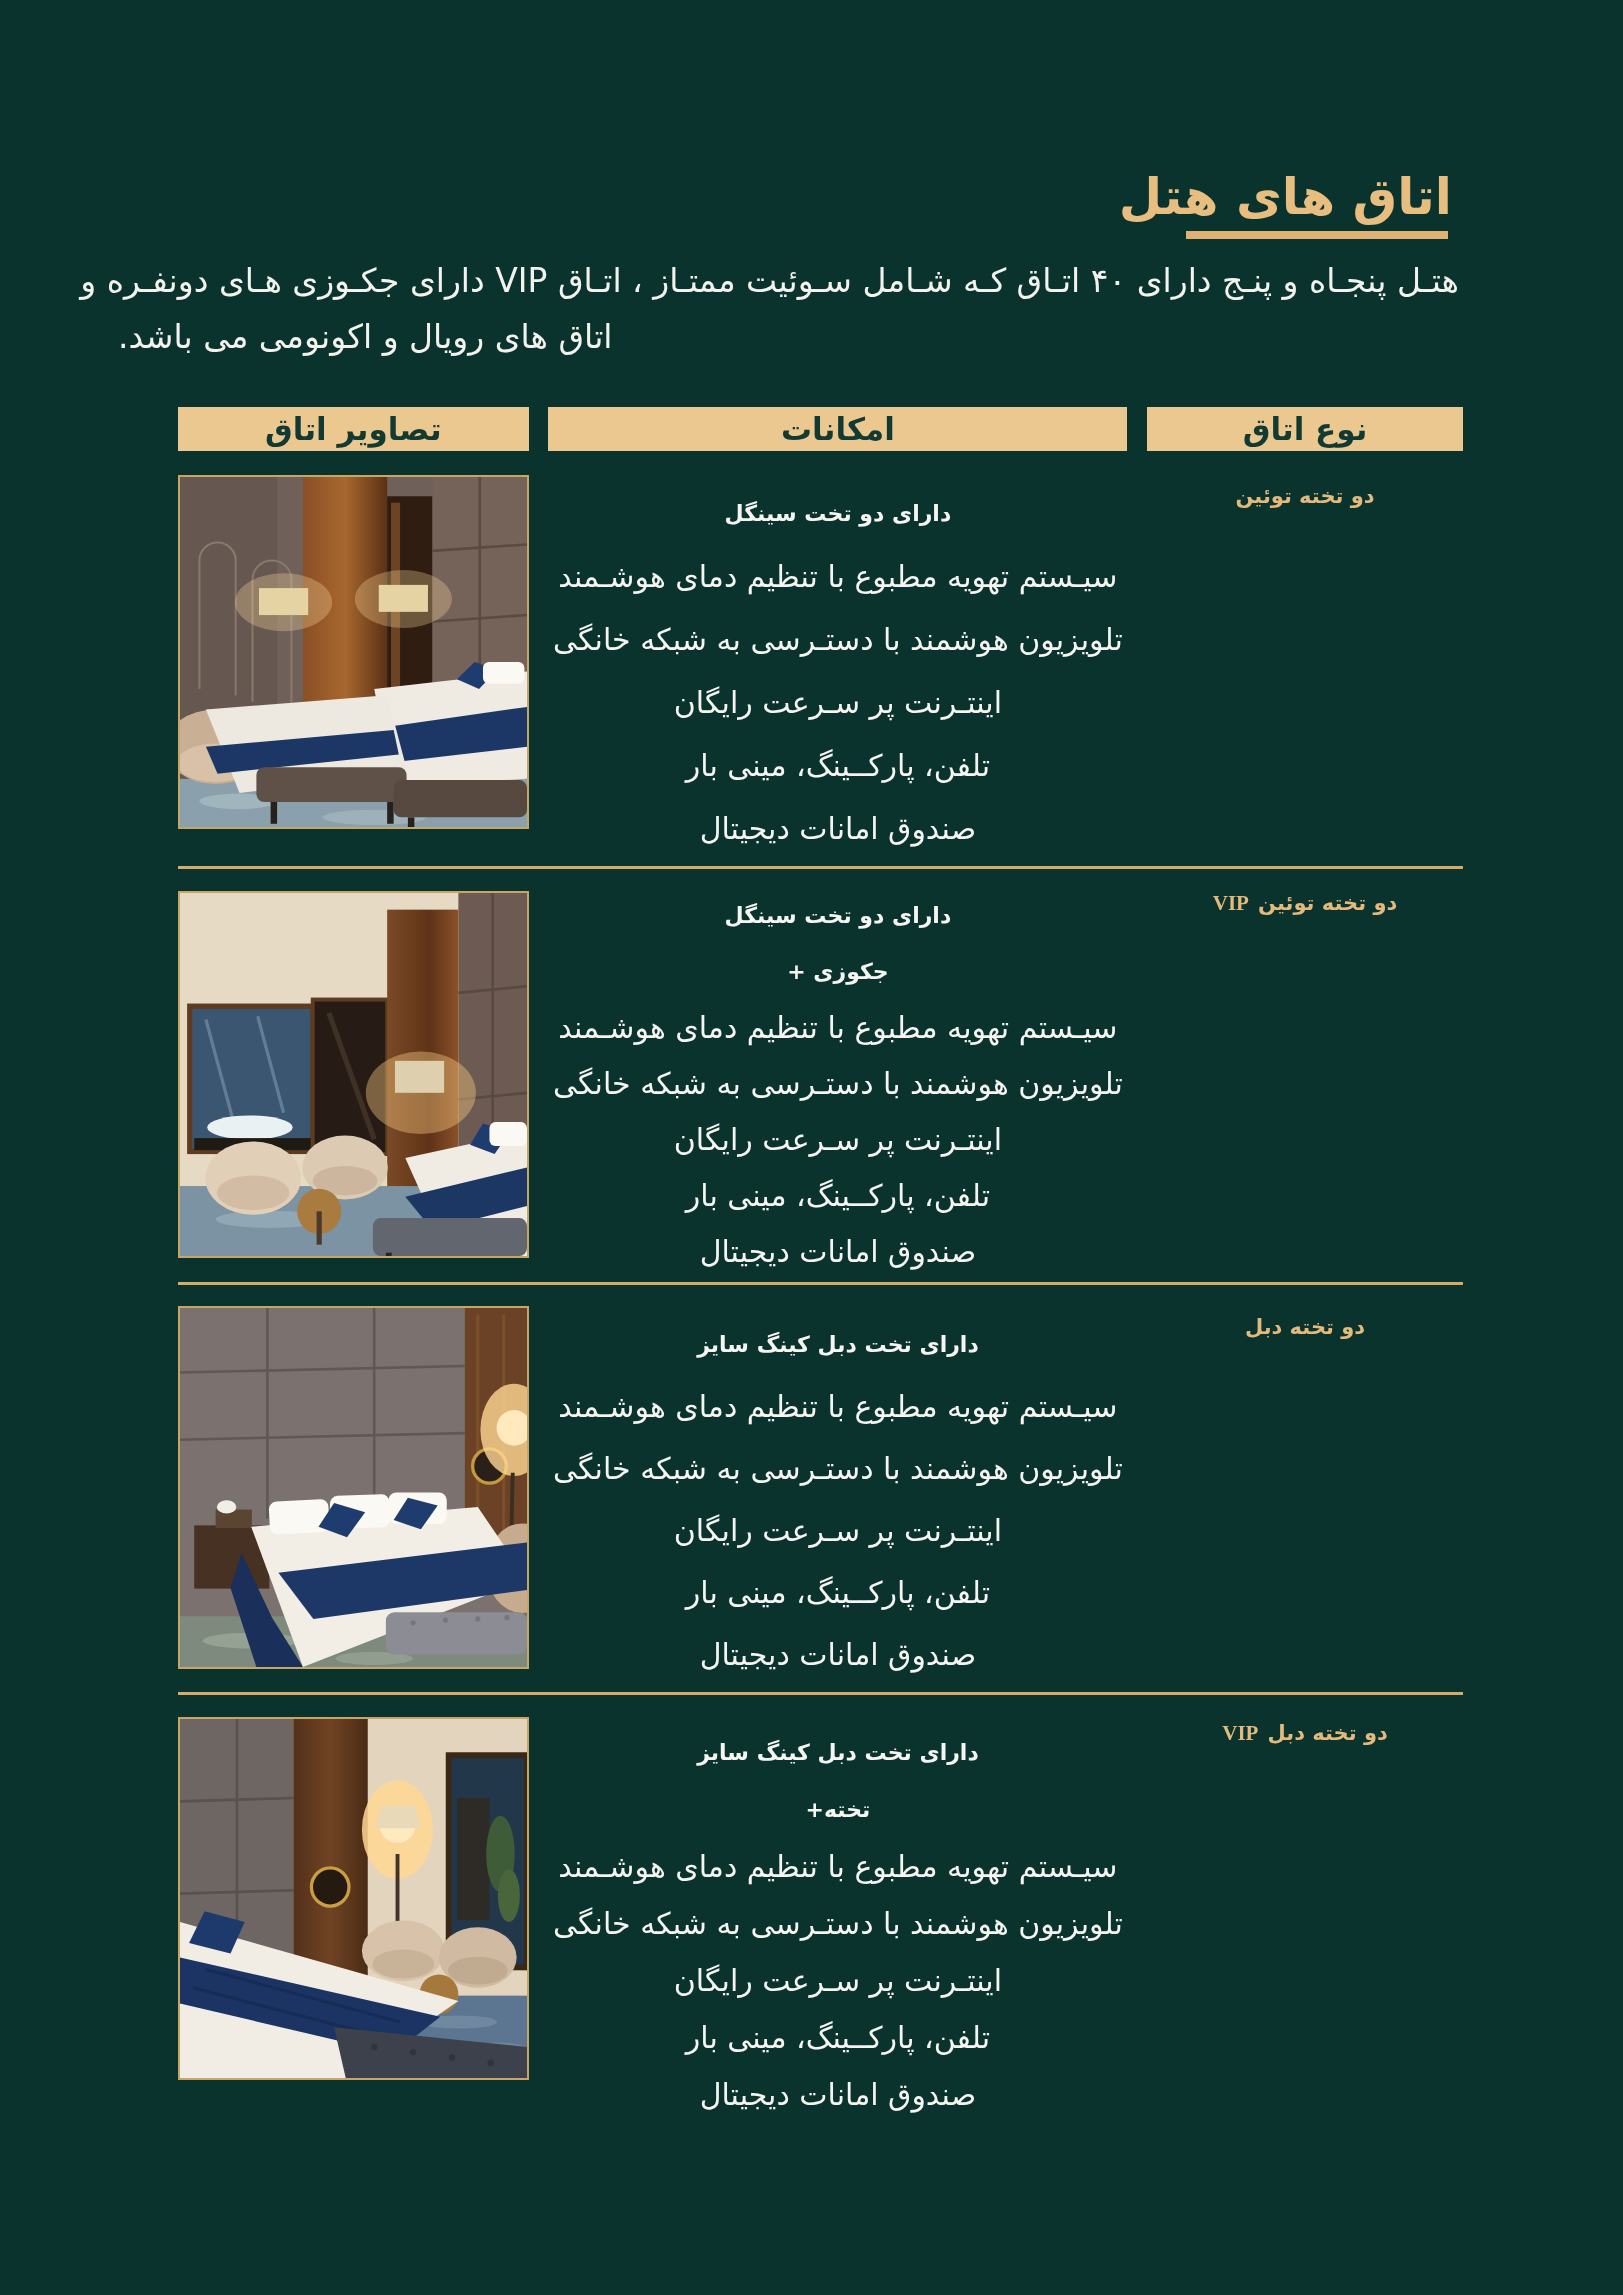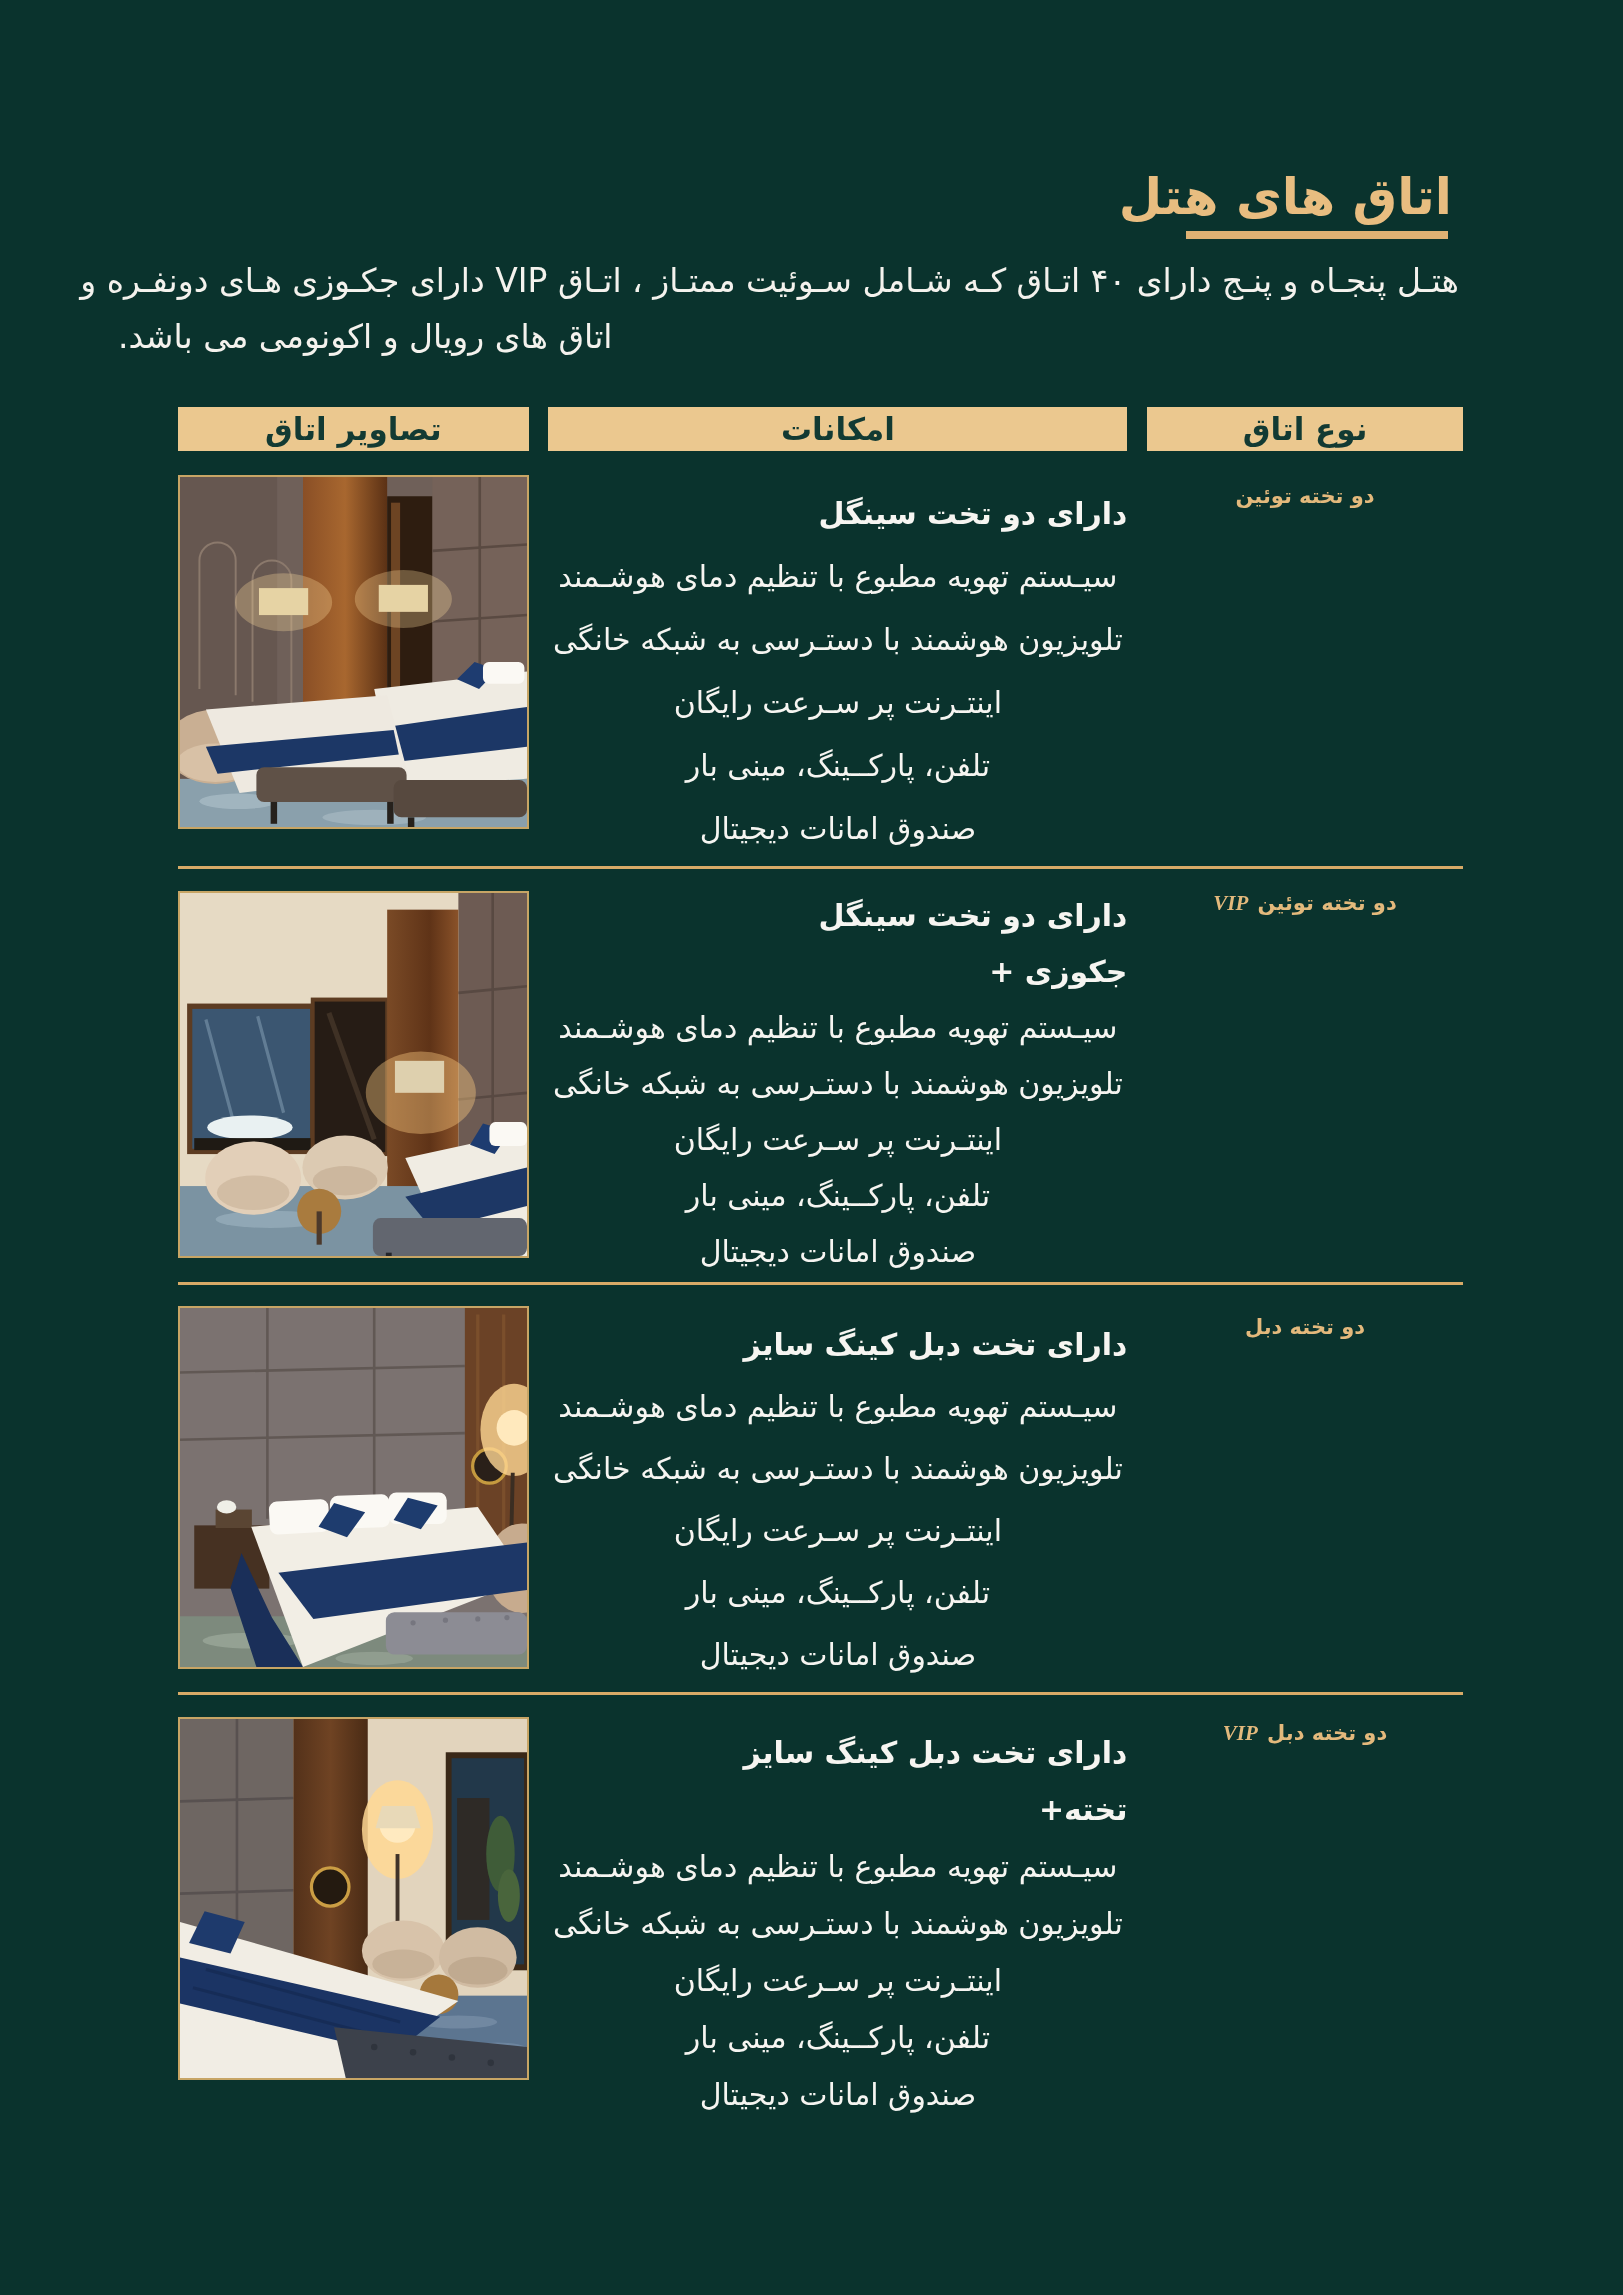--- a/index.html
+++ b/index.html
@@ -32,27 +32,27 @@
   .trow.sep{border-bottom:3.3px solid #d7aa67;}
   .row-1{height:418px;}
   .row-2{height:416px;}
   .row-3{height:410px;}
   .row-4{height:458px;}
   .type-cell{text-align:center;font-weight:bold;font-size:21px;color:#e3b97c;}
   .row-1 .type-cell{margin-top:33px;}
   .row-2 .type-cell{margin-top:22px;}
   .row-3 .type-cell{margin-top:30px;}
   .row-4 .type-cell{margin-top:26px;}
-  .type-en{font-family:"Liberation Serif",serif;font-weight:bold;margin-right:9.2px;font-style:italic;}
+  .type-en{font-family:"Liberation Serif",serif;font-weight:bold;margin-right:9.2px;}
   .amen{color:#f6f5f1;font-size:30px;text-align:center;}
   .row-1 .amen{margin-top:31px;line-height:63px;}
   .row-2 .amen{margin-top:19px;line-height:56px;}
   .row-3 .amen{margin-top:29px;line-height:62px;}
   .row-4 .amen{margin-top:29px;line-height:57px;}
-  .amen .b{font-weight:bold;font-size:30px;text-align:right;}
+  .amen .b{font-weight:bold;font-size:22px;text-align:center;}
   .photo{
     width:351px;border:2px solid #c7a565;box-sizing:border-box;background:#4a4038;
   }
   .row-1 .photo{margin-top:23.6px;height:354px;}
   .row-2 .photo{margin-top:22px;height:367px;}
   .row-3 .photo{margin-top:21px;height:363px;}
   .row-4 .photo{margin-top:22px;height:363px;}
   .photo svg{display:block;width:100%;height:100%;}
 </style>
 </head>

